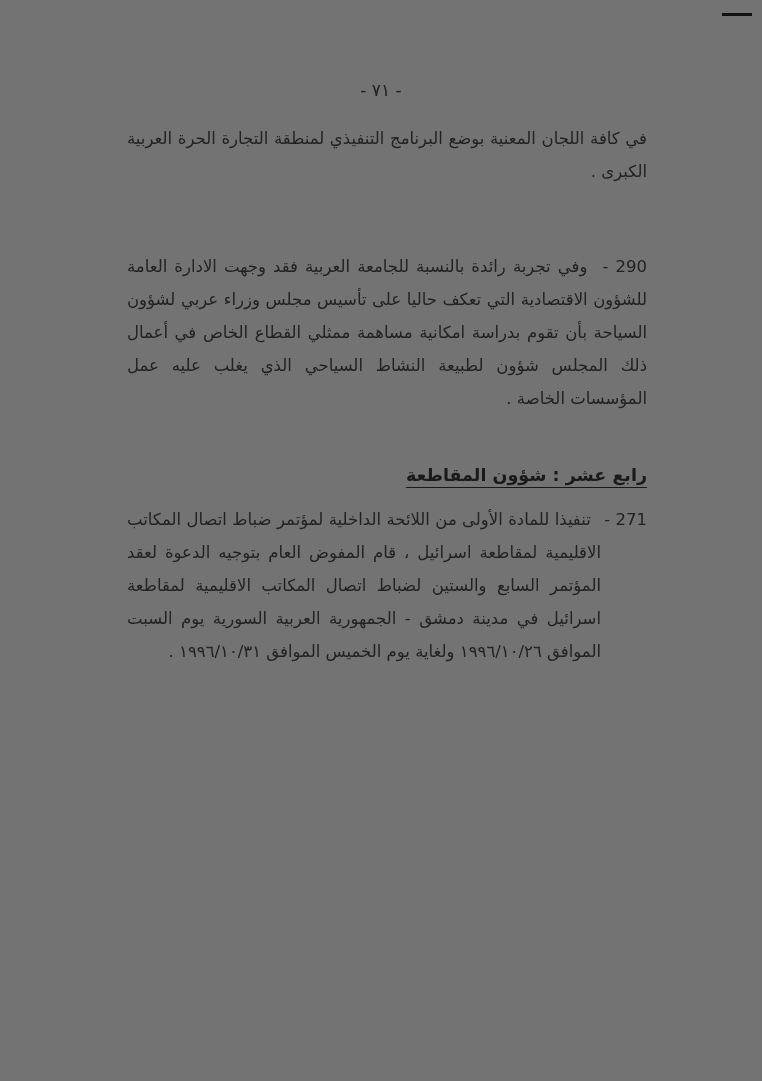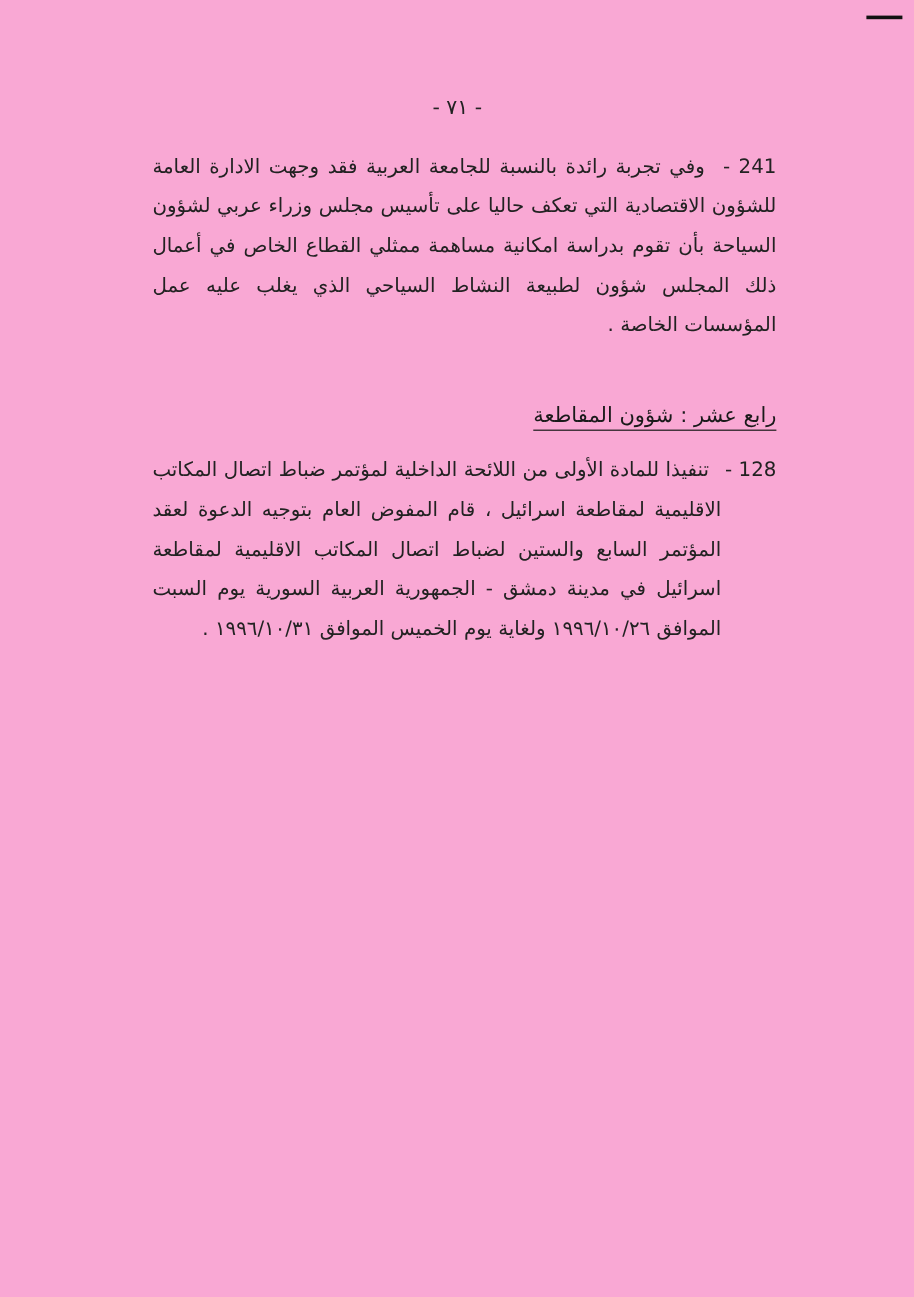--- a/index.html
+++ b/index.html
@@ -4,21 +4,21 @@
 <style>
   html, body {
     margin: 0;
     padding: 0;
     background: #ffffff;
   }
   .page {
     position: relative;
     width: 762px;
     height: 1081px;
-    background: #f9a8d4;
+    background: #737373;
     overflow: hidden;
     font-family: "DejaVu Sans", sans-serif;
     color: #1c1c1c;
     direction: rtl;
   }
   .corner-mark {
     position: absolute;
     top: 13px;
     right: 10px;
     width: 30px;
@@ -66,46 +66,47 @@
     text-indent: -46px;
   }
   .num {
     font-weight: 400;
     padding-left: 8px;
     white-space: nowrap;
   }
   .heading {
     margin: 0 0 18px 0;
     font-size: 17.5px;
-    font-weight: normal;
+    font-weight: bold;
     color: #1a1a1a;
     text-decoration: underline;
     text-underline-offset: 6px;
     text-align: right;
   }
 </style>
 </head>
 <body>
 
 <div class="page">
 
   <div class="corner-mark"></div>
 
   <div class="page-number">- ٧١ -</div>
 
   <div class="content">
 
+    <p class="para intro">في كافة اللجان المعنية بوضع البرنامج التنفيذي لمنطقة التجارة الحرة العربية الكبرى .</p>
 
 
     <p class="para item-155">
-      <span class="num">241 -</span>
+      <span class="num">290 -</span>
       <span class="txt">وفي تجربة رائدة بالنسبة للجامعة العربية فقد وجهت الادارة العامة للشؤون الاقتصادية التي تعكف حاليا على تأسيس مجلس وزراء عربي لشؤون السياحة بأن تقوم بدراسة امكانية مساهمة ممثلي القطاع الخاص في أعمال ذلك المجلس شؤون لطبيعة النشاط السياحي الذي يغلب عليه عمل المؤسسات الخاصة .</span>
     </p>
 
     <h2 class="heading">رابع عشر : شؤون المقاطعة</h2>
 
     <p class="para item-156 hang">
-      <span class="num">128 -</span>
+      <span class="num">271 -</span>
       <span class="txt">تنفيذا للمادة الأولى من اللائحة الداخلية لمؤتمر ضباط اتصال المكاتب الاقليمية لمقاطعة اسرائيل ، قام المفوض العام بتوجيه الدعوة لعقد المؤتمر السابع والستين لضباط اتصال المكاتب الاقليمية لمقاطعة اسرائيل في مدينة دمشق - الجمهورية العربية السورية يوم السبت الموافق ١٩٩٦/١٠/٢٦ ولغاية يوم الخميس الموافق ١٩٩٦/١٠/٣١ .</span>
     </p>
 
   </div>
 </div>
 
 </body></html>

